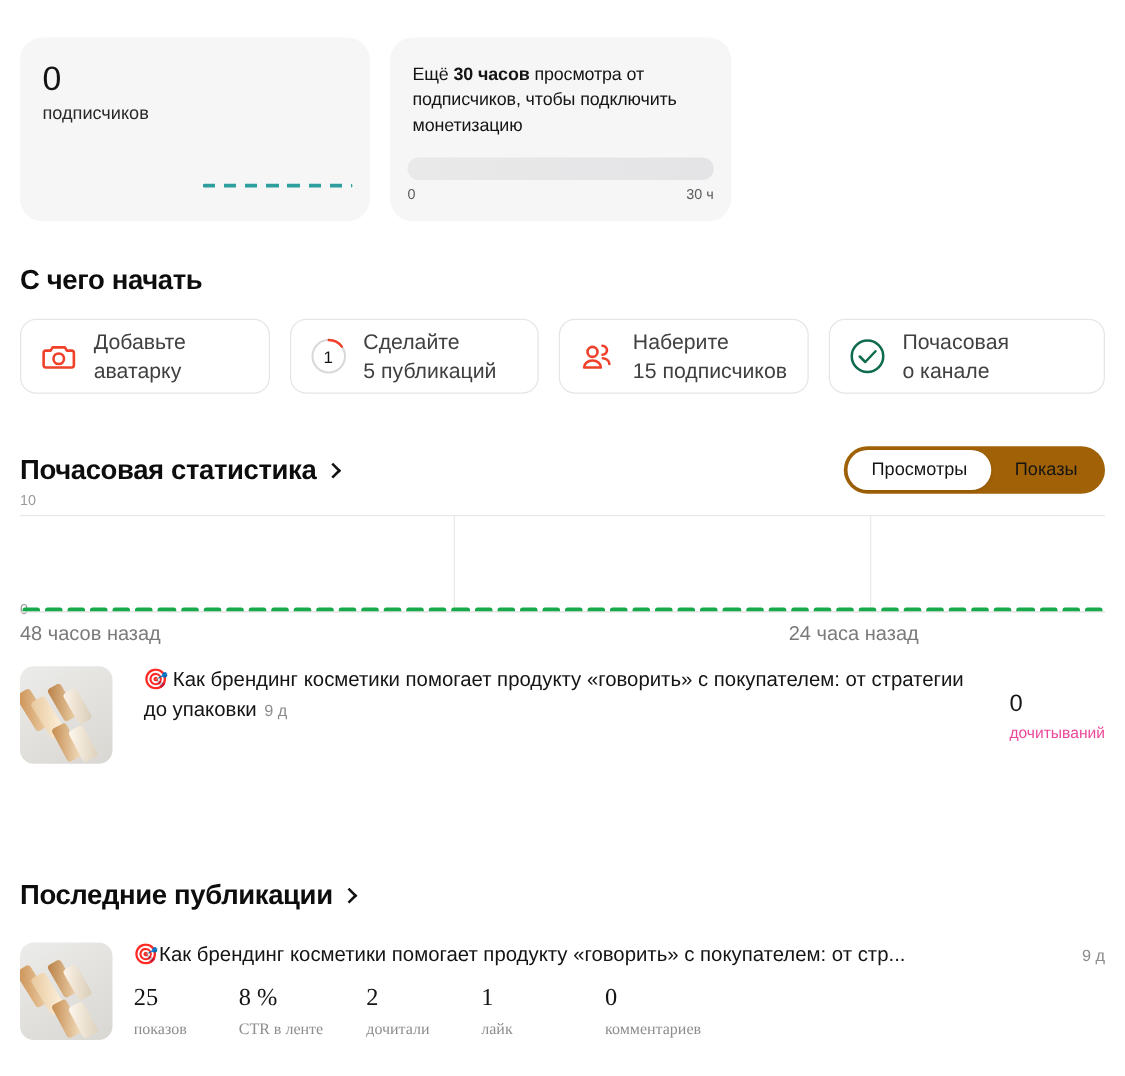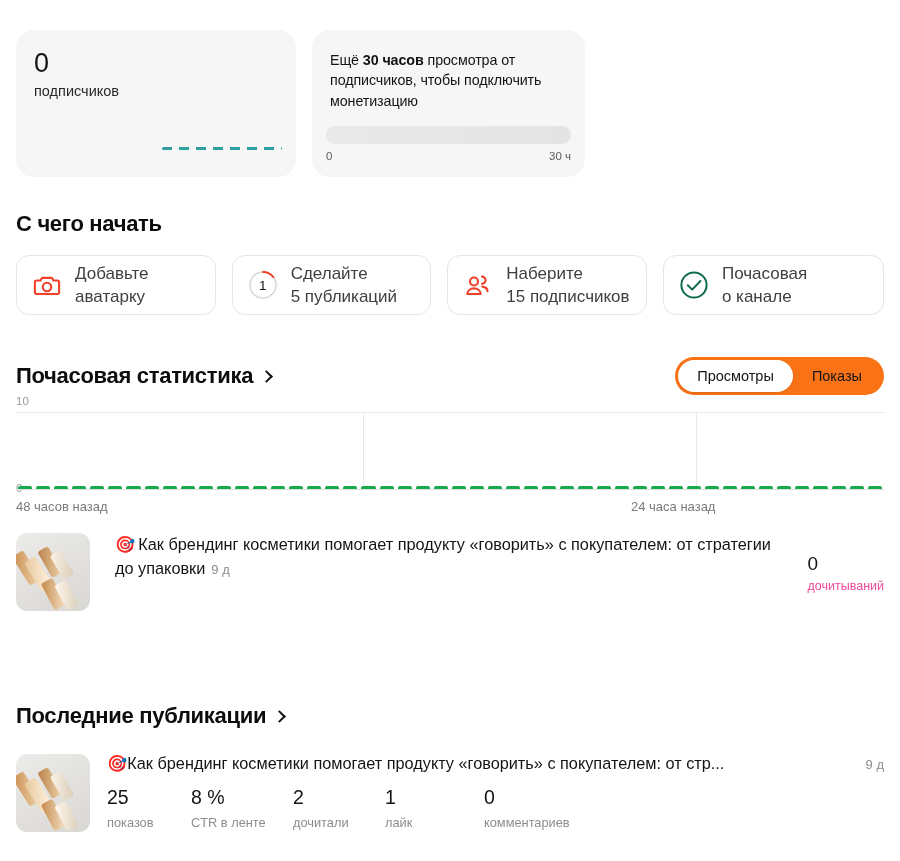--- a/index.html
+++ b/index.html
@@ -89,21 +89,21 @@
     display: flex; align-items: center; justify-content: center;
     font-size: 13.5px; color: #131313;
   }
   .ring-wrap { position: relative; width: 30px; height: 30px; flex: 0 0 auto; }
 
   
   .stats-head {
     margin-top: 42px; display: flex; align-items: center; justify-content: space-between;
   }
   .seg {
-    display: flex; background: #f97316; border-radius: 19px; padding: 3px;
+    display: flex; background: #a16207; border-radius: 19px; padding: 3px;
     height: 38px; align-items: center;
   }
   .seg-btn {
     height: 32px; padding: 0 19px; border-radius: 17px;
     display: flex; align-items: center; justify-content: center;
     font-size: 14.5px; color: #141414; background: transparent;
     border: none; font-family: inherit; cursor: pointer; white-space: nowrap;
   }
   .seg-btn.active { background: #ffffff; box-shadow: 0 1px 3px rgba(0,0,0,.12); }
 
@@ -113,21 +113,21 @@
   }
   .chart .gl {
     position: absolute; top: 0; bottom: 0; width: 1px; background: #e9e9ea;
   }
   .axis-top { position: absolute; left: 0; top: -18px; font-size: 11.5px; color: #9b9b9b; }
   .axis-bot { position: absolute; left: 0; bottom: -4px; font-size: 11.5px; color: #9b9b9b; }
   .baseline { position: absolute; left: 0; right: 0; bottom: 0; height: 1px; background: #e0e0e1; }
   .bars { position: absolute; left: 0; right: 0; bottom: 1px; height: 40px; display: flex; align-items: flex-end; }
   .bar { flex: 1 1 0; margin: 0 2px; background: #1db954; background: #17a94a; border-radius: 2px 2px 0 0; }
   .xlabels {
-    position: relative; margin-top: 9px; height: 16px; font-size: 13px; color: #7a7a7a;
+    position: relative; margin-top: 9px; height: 16px; font-size: 16px; color: #7a7a7a;
   }
   .xlabels .l48 { position: absolute; left: 0; top: 0; }
   .xlabels .l24 { position: absolute; left: 615px; top: 0; }
 
   
   .art-row { display: flex; gap: 25px; margin-top: 18px; align-items: flex-start; }
   .thumb {
     flex: 0 0 auto; width: 74px; height: 78px; border-radius: 11px;
     background: linear-gradient(150deg,#ececea 0%,#e3e2df 45%,#d9d7d2 100%);
     position: relative; overflow: hidden;
@@ -150,21 +150,21 @@
 
   
   .pub-head { margin-top: 92px; }
   .pub-row { display: flex; gap: 17px; margin-top: 25px; align-items: flex-start; }
   .pub-title-line { display: flex; align-items: baseline; }
   .pub-title {
     font-size: 16.3px; color: #141414; white-space: nowrap; overflow: hidden;
     text-overflow: ellipsis; flex: 1 1 auto; min-width: 0;
   }
   .pub-age { font-size: 13px; color: #8d8d8d; margin-left: 10px; flex: 0 0 auto; }
-  .pub-stats { display: flex; margin-top: 15px; }
+  .pub-stats { display: flex; margin-top: 15px; font-family: Liberation Serif, serif; }
   .pstat .pv { font-size: 19.5px; color: #141414; line-height: 1; }
   .pstat .pl { font-size: 12.8px; color: #8d8d8d; margin-top: 7px; white-space: nowrap; }
   .pstat:nth-child(1) { width: 84px; }
   .pstat:nth-child(2) { width: 102px; }
   .pstat:nth-child(3) { width: 92px; }
   .pstat:nth-child(4) { width: 99px; }
   .pstat:nth-child(5) { width: 160px; }
 </style>
 </head>
 <body>

